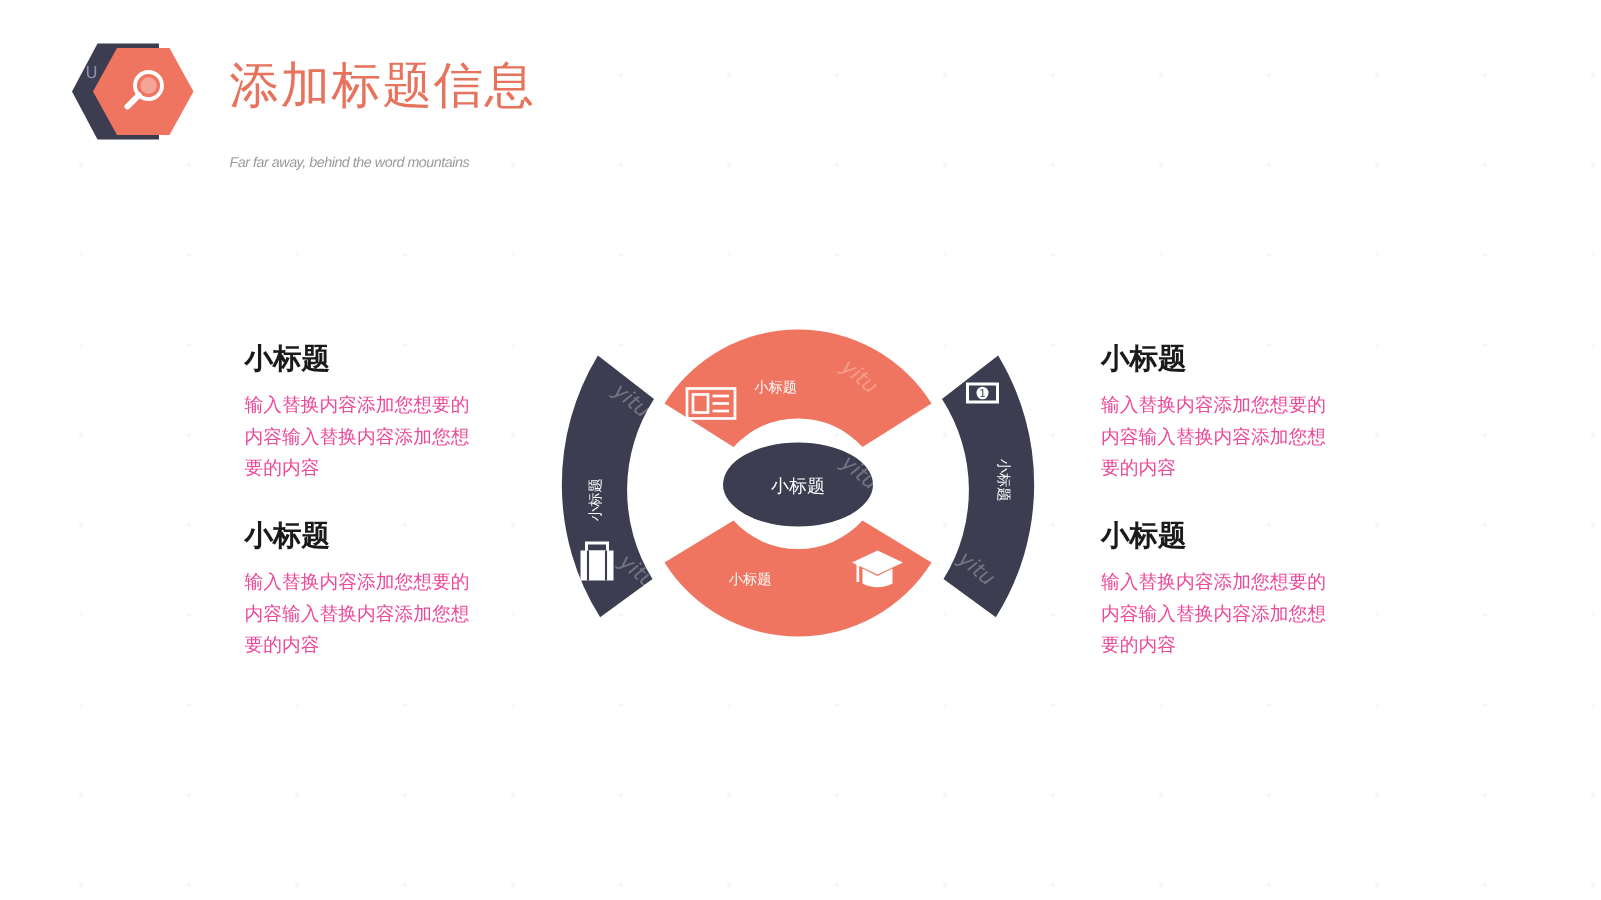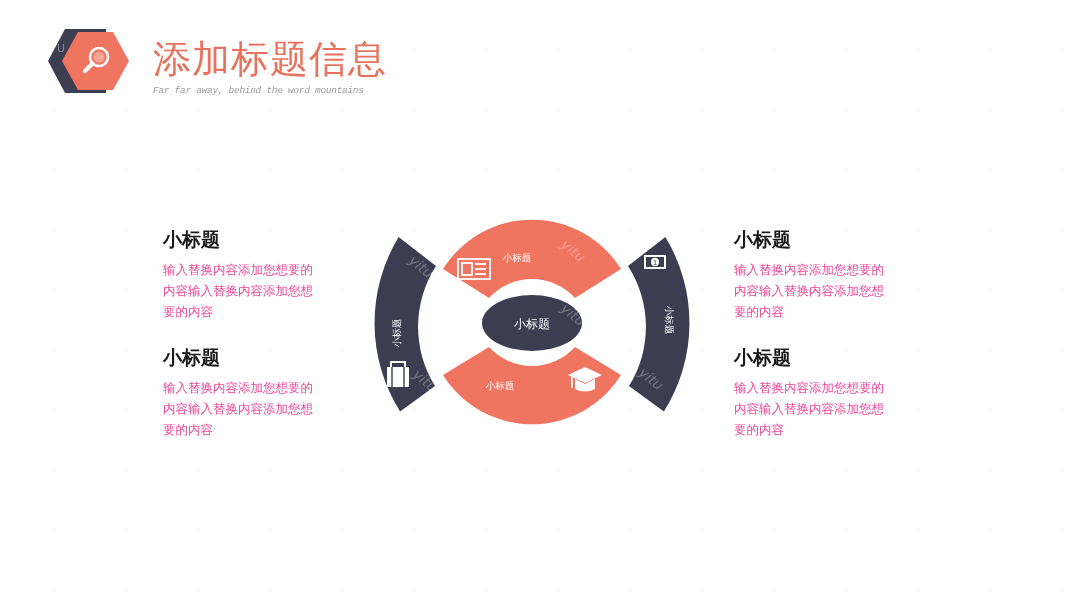--- a/index.html
+++ b/index.html
@@ -12,25 +12,25 @@
     position: absolute; inset: 0; pointer-events: none;
     background-image:
       radial-gradient(circle at 50% 50%, rgba(0,0,0,0.035) 0 1.2px, transparent 1.6px);
     background-size: 72px 60px;
     background-position: 18px 20px;
   }
   .logo { position: absolute; left: 48px; top: 27px; width: 82px; height: 68px; }
   .title {
     position: absolute; left: 153px; top: 40px;
     font-family: "DejaVu Serif", "Liberation Serif", serif;
-    font-size: 38px; color: #E8735C; letter-spacing: 1px; line-height: 1;
+    font-size: 33px; color: #E8735C; letter-spacing: 1px; line-height: 1;
   }
   .subtitle {
-    position: absolute; left: 153px; top: 85px;
-    font-family: Liberation Mono, monospace; font-style: italic;
+    position: absolute; left: 153px; top: 103px;
+    font-family: Liberation Sans, sans-serif; font-style: italic;
     font-size: 9.5px; color: #9a9a9a; letter-spacing: -0.3px;
   }
   .block { position: absolute; width: 170px; }
   .block h3 {
     margin: 0 0 9px 0; font-size: 19px; font-weight: bold; color: #1a1a1a;
     font-family: "DejaVu Sans", sans-serif; line-height: 1.1;
   }
   .block p {
     margin: 0; font-size: 12.5px; line-height: 21px; color: #ec4899;
     width: 152px;

